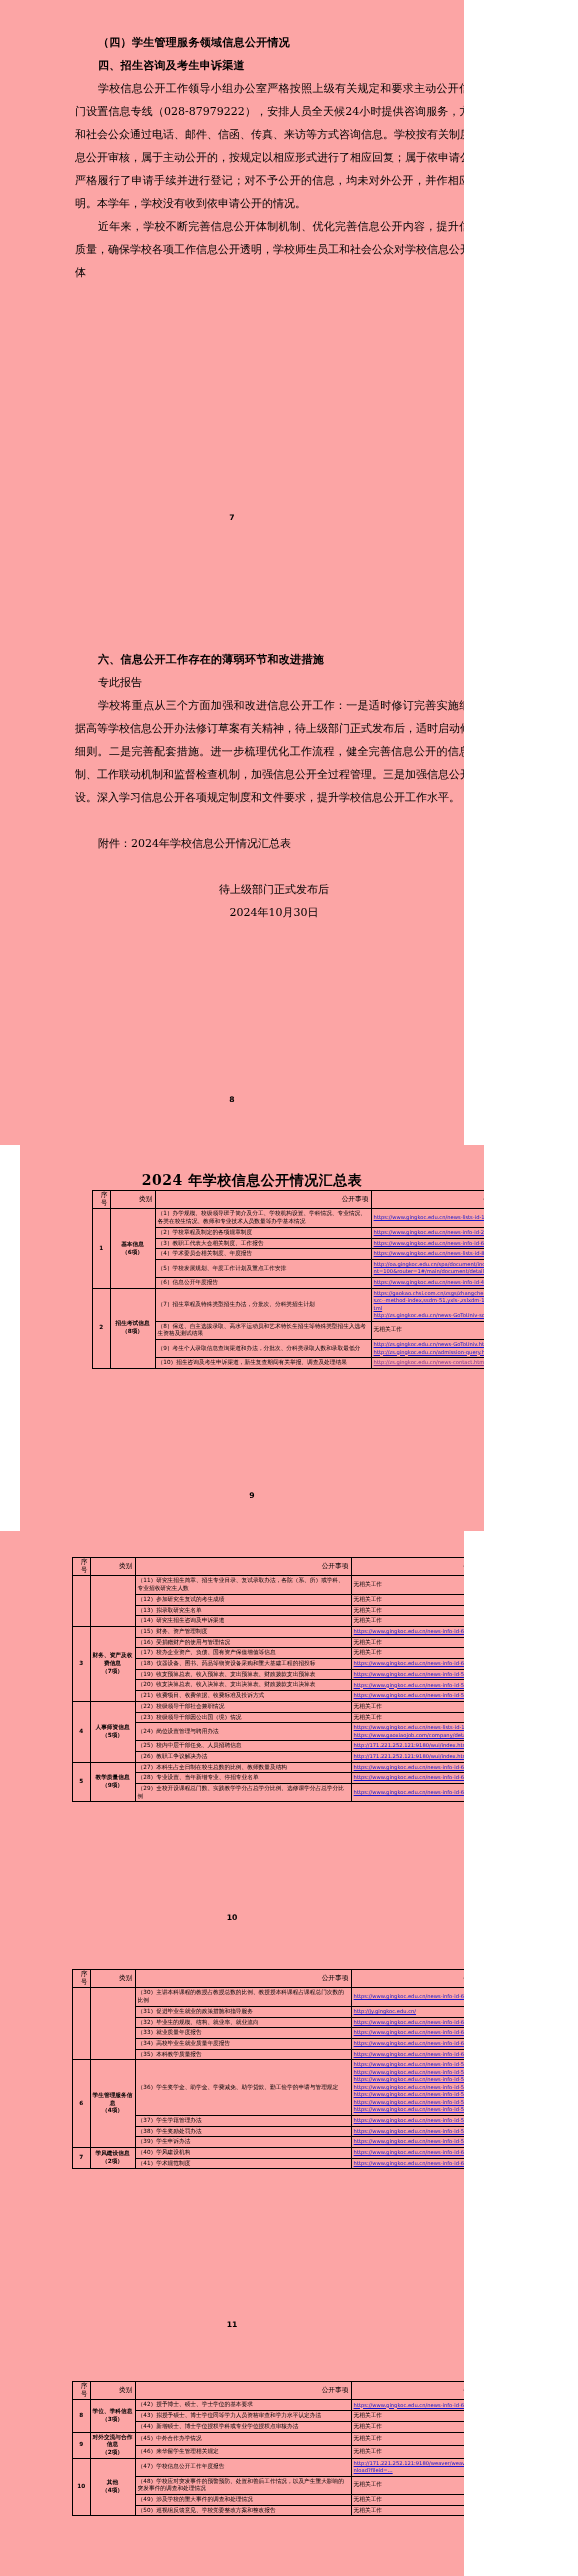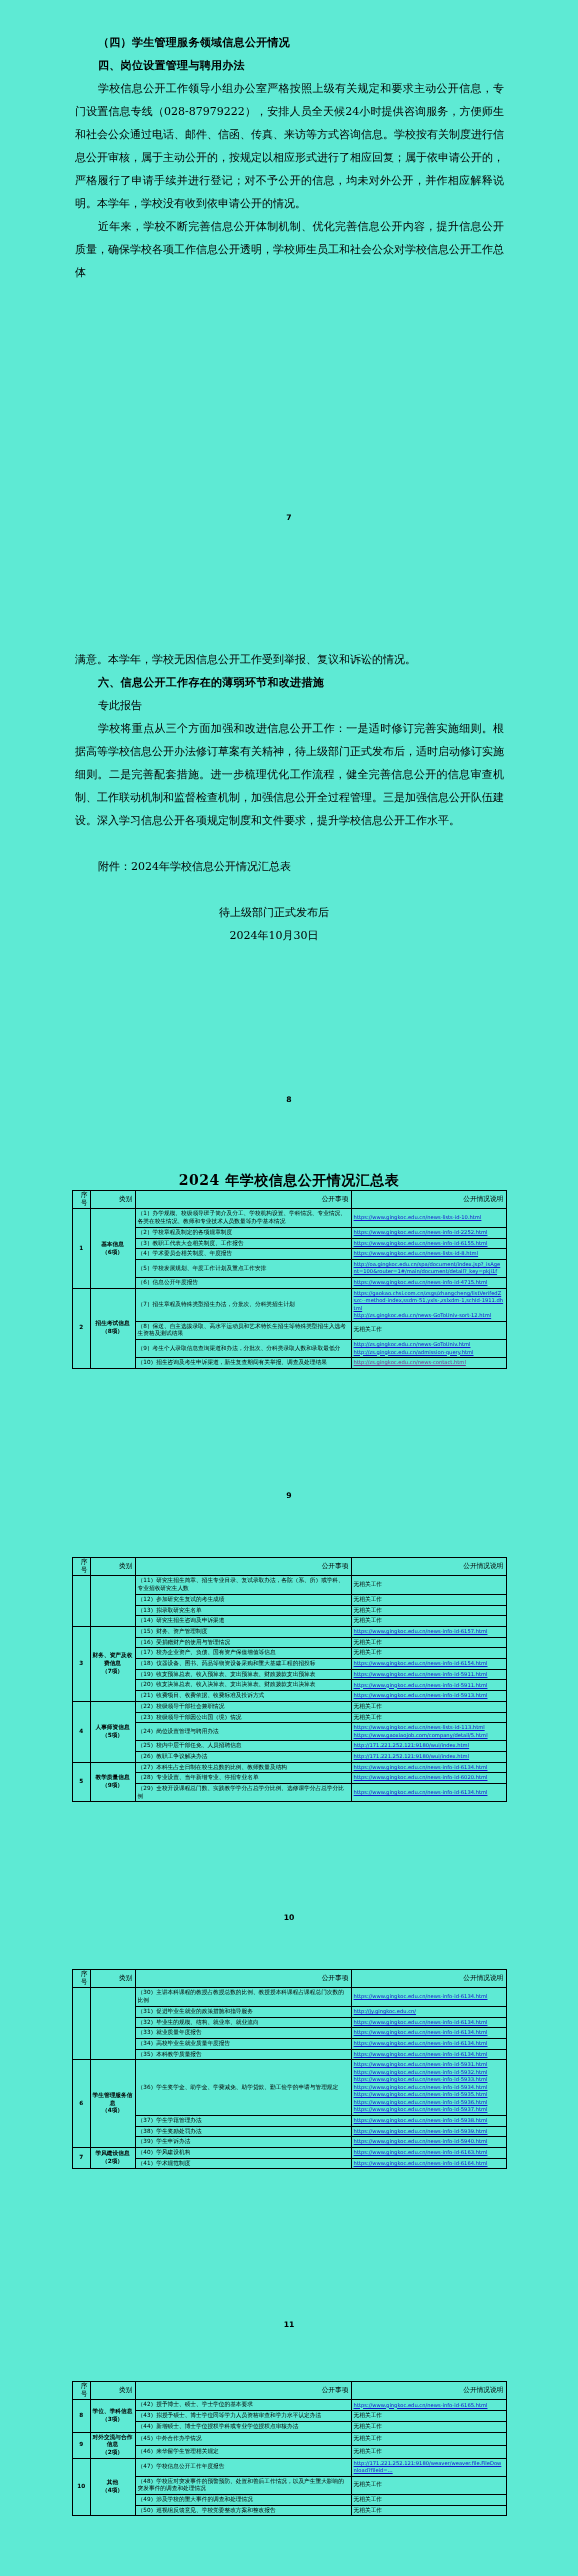--- a/index.html
+++ b/index.html
@@ -5,22 +5,22 @@
 <style>
   html,body{margin:0;padding:0;background:#ffffff;}
   body{
     font-family:"DejaVu Serif","Liberation Serif",serif;
     color:#000;
     width:578px;
     -webkit-font-smoothing:antialiased;
   }
   .page{
     position:relative;
-    width:578px;
-    background:#5eead4;
+    width:464px;
+    background:#fca5a5;
     box-sizing:border-box;
     overflow:hidden;
   }
   
   .prose-page{padding:31px 75px 0 75px;}
   .prose-page .inner{width:429px;}
 
   .h2{
     font-family:"DejaVu Sans","Liberation Sans",sans-serif;
     font-weight:bold;
@@ -138,43 +138,42 @@
   }
   a.lnk.visited{color:#7b2f8f;}
   span.plain{display:block;font-size:5.7px;line-height:7.7px;}
 </style>
 </head>
 <body>
 
 <section class="page prose-page" style="height:558px;">
   <div class="inner">
     <h2 class="h2 serif-head">（四）学生管理服务领域信息公开情况</h2>
-    <h2 class="h2">四、岗位设置管理与聘用办法</h2>
+    <h2 class="h2">四、招生咨询及考生申诉渠道</h2>
     <p class="para">学校信息公开工作领导小组办公室严格按照上级有关规定和要求主动公开信息，专门设置信息专线（028-87979222），安排人员全天候24小时提供咨询服务，方便师生和社会公众通过电话、邮件、信函、传真、来访等方式咨询信息。学校按有关制度进行信息公开审核，属于主动公开的，按规定以相应形式进行了相应回复；属于依申请公开的，严格履行了申请手续并进行登记；对不予公开的信息，均未对外公开，并作相应解释说明。本学年，学校没有收到依申请公开的情况。</p>
     <p class="para">近年来，学校不断完善信息公开体制机制、优化完善信息公开内容，提升信息公开质量，确保学校各项工作信息公开透明，学校师生员工和社会公众对学校信息公开工作总体</p>
   </div>
   <div class="pageno" style="bottom:36px;">7</div>
 </section>
 
 <section class="page prose-page" style="height:587px;padding-top:90px;">
   <div class="inner">
-    <p class="para noindent">满意。本学年，学校无因信息公开工作受到举报、复议和诉讼的情况。</p>
     <h2 class="h2">六、信息公开工作存在的薄弱环节和改进措施</h2>
     <p class="para">专此报告</p>
     <p class="para">学校将重点从三个方面加强和改进信息公开工作：一是适时修订完善实施细则。根据高等学校信息公开办法修订草案有关精神，待上级部门正式发布后，适时启动修订实施细则。二是完善配套措施。进一步梳理优化工作流程，健全完善信息公开的信息审查机制、工作联动机制和监督检查机制，加强信息公开全过程管理。三是加强信息公开队伍建设。深入学习信息公开各项规定制度和文件要求，提升学校信息公开工作水平。</p>
     <div class="blank-line"></div>
     <p class="attach">附件：2024年学校信息公开情况汇总表</p>
     <div class="blank-line"></div>
     <p class="sig">待上级部门正式发布后</p>
     <p class="sig">2024年10月30日</p>
   </div>
   <div class="pageno" style="bottom:41px;">8</div>
 </section>
 
-<section class="page table-page" style="height:386px;">
+<section class="page table-page" style="height:386px;margin-left:20px;">
   <h1 class="tbl-title">2024 年学校信息公开情况汇总表</h1>
   <table class="t">
     <colgroup>
         <col class="c-no">
         <col class="c-cat">
         <col class="c-item">
         <col class="c-note">
       </colgroup>
     <thead>
       <tr>

